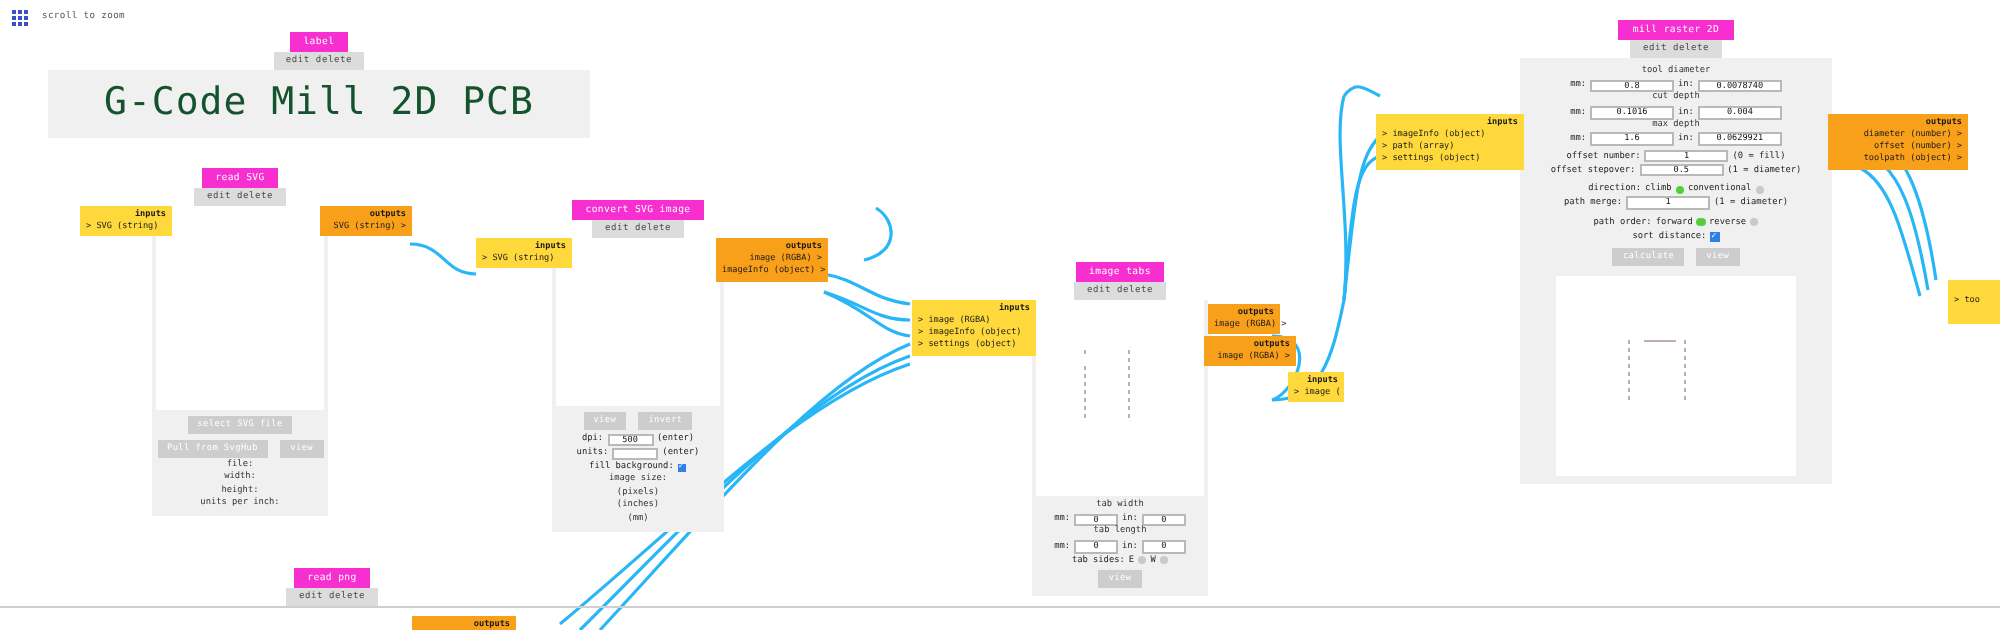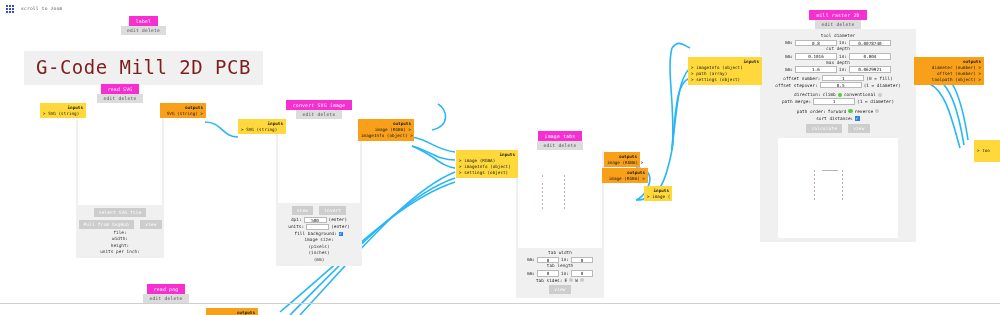--- a/index.html
+++ b/index.html
@@ -20,22 +20,22 @@
   .grid-icon i { background:#3b4ecc; display:block; }
   .scroll-hint { position:absolute; left:21px; top:5.5px; font-size:4.6px; color:#555; letter-spacing:0.2px; }
 
   
   .title-node { position:absolute; }
   .node-head { display:flex; flex-direction:column; align-items:center; }
   .node-title { background:#f72fd0; color:#ffffff; font-size:4.8px; padding:2.5px 7px;
                 white-space:nowrap; letter-spacing:0.2px; }
   .node-btns { background:#dcdcdc; color:#4a4a4a; font-size:4.5px; padding:2px 6px; white-space:nowrap;
                letter-spacing:0.3px; }
-  .big-title { background:#f0f0f0; color:#7f1d1d; font-size:19px; padding:5px 12px 7px;
-               letter-spacing:0.5px; white-space:nowrap;margin-top:16px; }
+  .big-title { background:#f0f0f0; color:#14532d; font-size:19px; padding:5px 28px 7px;
+               letter-spacing:0.5px; white-space:nowrap; }
 
   
   .node { position:absolute; }
   .node-body { background:#f0f0f0; position:relative; }
   .io { position:absolute; padding:1.5px 3px; font-size:4.3px; line-height:6.2px; z-index:4; }
   .io .io-head { font-weight:bold; display:block; }
   .io-in { background:#ffd93b; color:#1a1a1a; text-align:right; }
   .io-out { background:#f9a01b; color:#1a1a1a; text-align:right; }
   .io .row { white-space:nowrap; display:block; }
   .io-in .row::before { content:"> "; }

